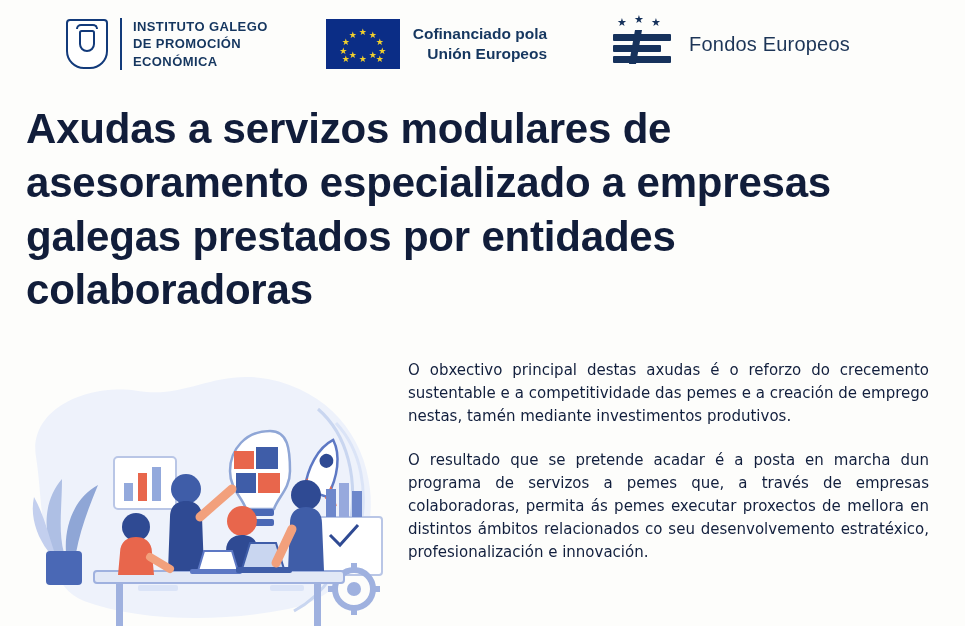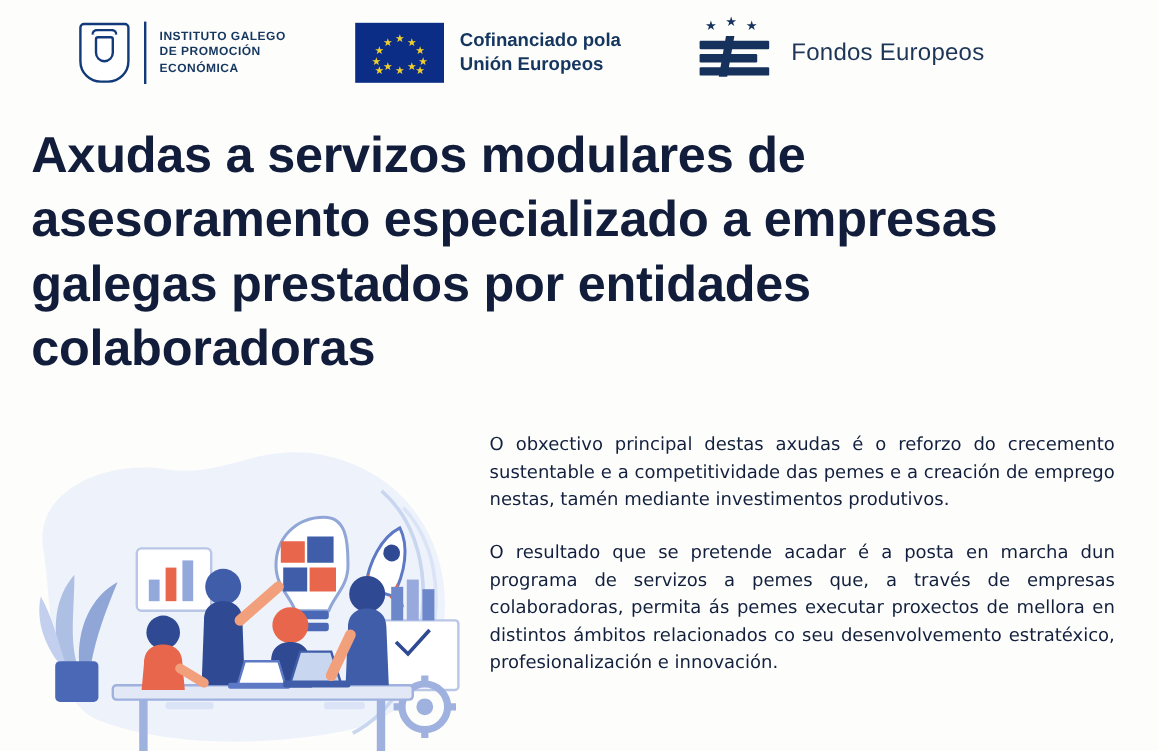--- a/index.html
+++ b/index.html
@@ -66,21 +66,21 @@
     border-radius: 8px 8px 0 0;
     box-sizing: border-box;
   }
   .igape-bar {
     width: 2px;
     height: 52px;
     background: #123a7a;
     margin: 0 11px 0 12px;
   }
   .igape-text {
-    font-size: 10px;
+    font-size: 13px;
     font-weight: bold;
     letter-spacing: 0.4px;
     line-height: 1.32;
     color: #15365f;
   }
   .igape-text div { white-space: nowrap; }
 
   
   .eu {
     display: flex;
@@ -99,20 +99,21 @@
     color: #f2d02c;
     font-size: 9px;
     line-height: 9px;
   }
   .eu-text {
     margin-left: 13px;
     font-size: 15.5px;
     font-weight: bold;
     color: #15365f;
     line-height: 1.28;
+    text-align: right;
   }
   .eu-text div { white-space: nowrap; }
 
   
   .fondos {
     display: flex;
     align-items: center;
     margin-left: 60px;
   }
   .fondos-mark {

